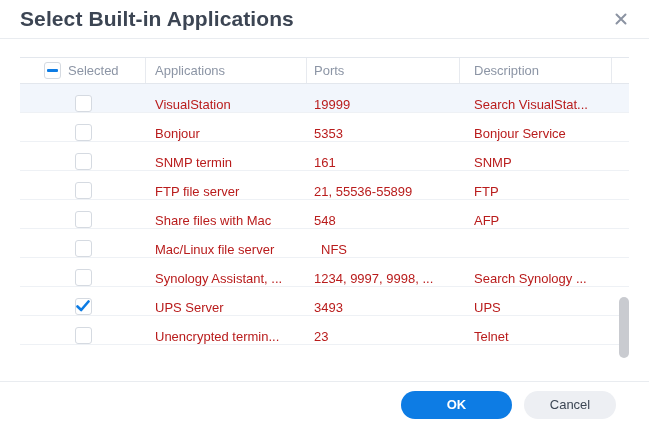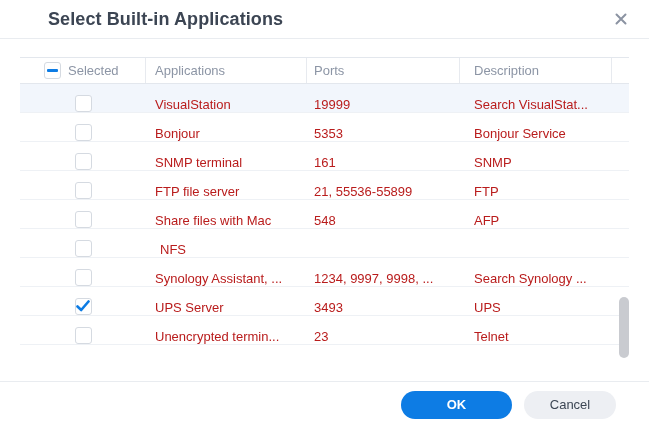--- a/index.html
+++ b/index.html
@@ -7,21 +7,21 @@
     width:649px;height:427px;position:relative;overflow:hidden;
     background:#ffffff;font-family:"Liberation Sans",sans-serif;
     -webkit-font-smoothing:antialiased;
   }
   
   .titlebar{
     height:39px;border-bottom:1px solid #e9ecf0;
     display:flex;align-items:center;justify-content:space-between;
     padding:0 20px;box-sizing:border-box;
   }
-  .title{font-size:18px;font-weight:bold;color:#3c4553;letter-spacing:.1px;margin-left:28px;}
+  .title{font-size:21px;font-weight:bold;color:#3c4553;letter-spacing:.1px;}
   .close{width:16px;height:16px;cursor:pointer;display:flex;align-items:center;justify-content:center;}
   
   .table{position:absolute;left:20px;top:57px;width:609px;font-size:13px;}
   .thead{
     display:flex;height:27px;align-items:center;
     border-top:1px solid #e3e7ed;border-bottom:1px solid #e3e7ed;
     color:#8c95a5;box-sizing:border-box;
   }
   .th{height:100%;display:flex;align-items:center;box-sizing:border-box;border-right:1px solid #e7eaef;}
   .th-sel{width:126px;padding-left:24px;gap:7px;}
@@ -117,21 +117,21 @@
     <div class="td td-ports">5353</div>
     <div class="td td-desc">Bonjour Service</div>
   </div>
 
   <div class="tr">
     <div class="td td-sel">
       <span class="cb">
         
       </span>
     </div>
-    <div class="td td-app">SNMP terminal</div>
+    <div class="td td-app">SNMP termin</div>
     <div class="td td-ports">161</div>
     <div class="td td-desc">SNMP</div>
   </div>
 
   <div class="tr">
     <div class="td td-sel">
       <span class="cb">
         
       </span>
     </div>
@@ -150,20 +150,21 @@
     <div class="td td-ports">548</div>
     <div class="td td-desc">AFP</div>
   </div>
 
   <div class="tr">
     <div class="td td-sel">
       <span class="cb">
         
       </span>
     </div>
+    <div class="td td-app">Mac/Linux file server</div>
     <div class="td td-desc">NFS</div>
   </div>
 
   <div class="tr">
     <div class="td td-sel">
       <span class="cb">
         
       </span>
     </div>
     <div class="td td-app">Synology Assistant, ...</div>

